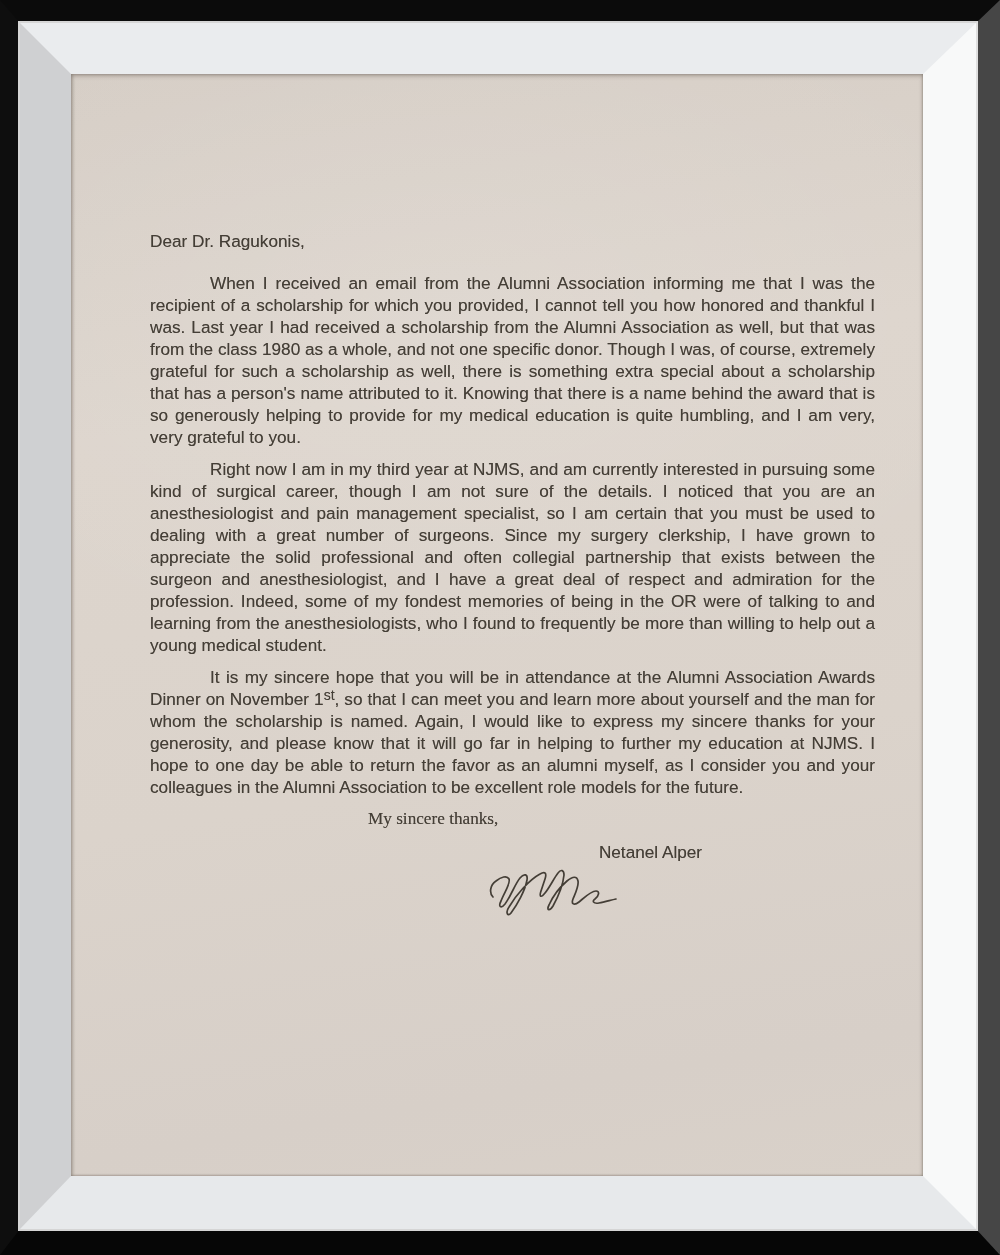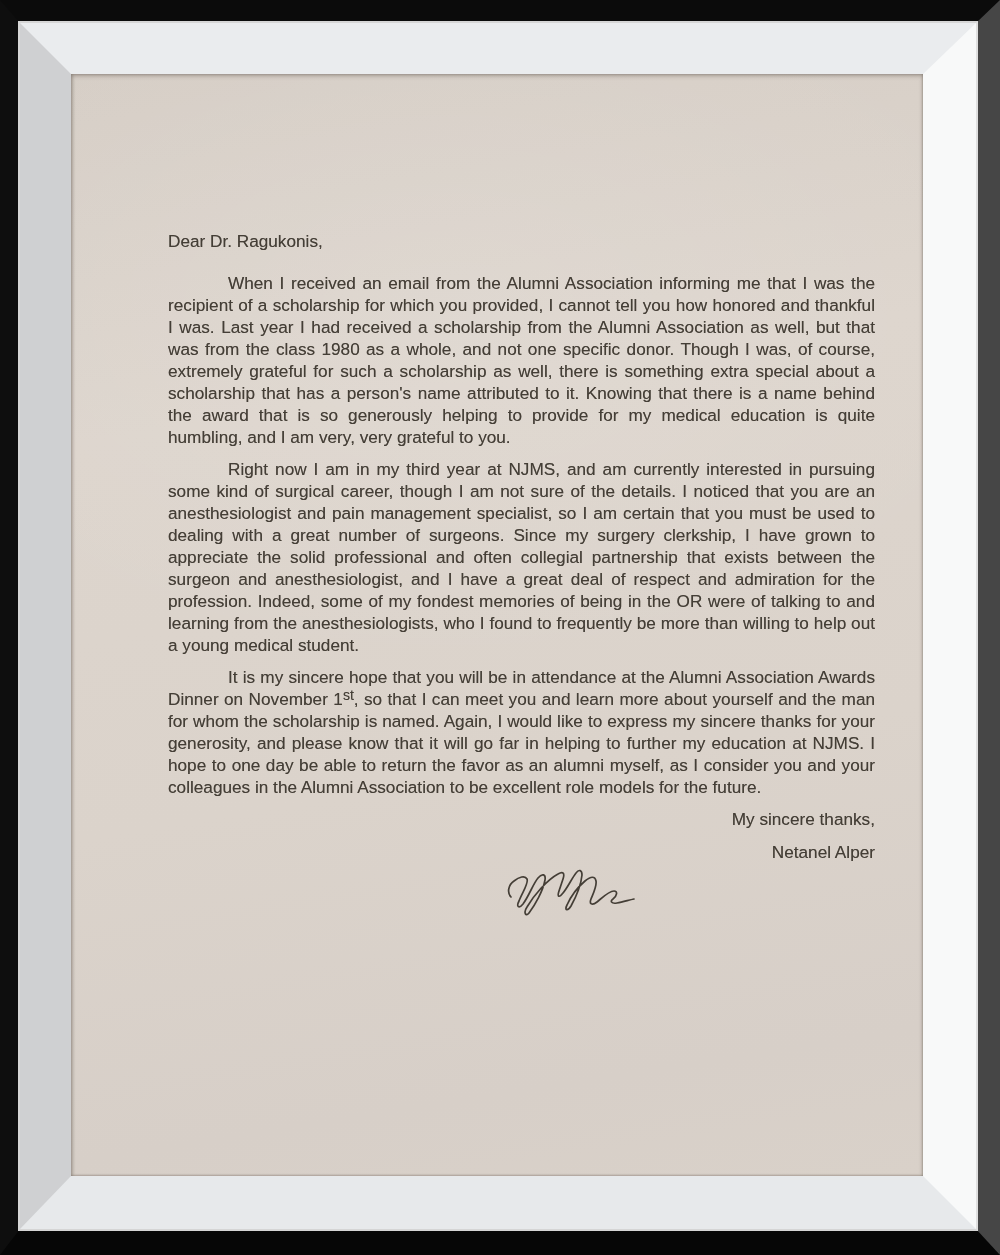--- a/index.html
+++ b/index.html
@@ -39,28 +39,27 @@
       inset -1px 0 2px rgba(55,45,35,0.15),
       inset 0 -1px 2px rgba(55,45,35,0.12);
   }
   .letter{
     padding:156px 48px 0 79px;
     font-size:17.2px;
     line-height:22px;
     color:#443e36;
     text-shadow:0 0 0.6px rgba(68,62,54,0.55);
     text-align:justify;
-    margin-left:18px;
   }
   .letter p{margin:0;}
   .salutation{margin:0 0 20px !important;text-align:left;}
   .para{text-indent:60px;margin:0 0 10px !important;}
   .sup{font-size:14px;line-height:0;position:relative;top:-5px;}
-  .closing{text-align:right;margin:10px 0 0 218px !important;}
-  .signer{text-align:right;margin:11px 0 0 276px !important;}
+  .closing{text-align:left;margin:10px 0 0 218px !important;font-family:Liberation Serif, serif;}
+  .signer{text-align:center;margin:11px 0 0 276px !important;}
   .signature{display:block;margin:3px 0 0 338px;}
 </style>
 </head>
 <body>
 
 <div class="photo">
   <div class="frame-outer">
     <div class="frame-white">
       <div class="paper">
         <div class="letter">

